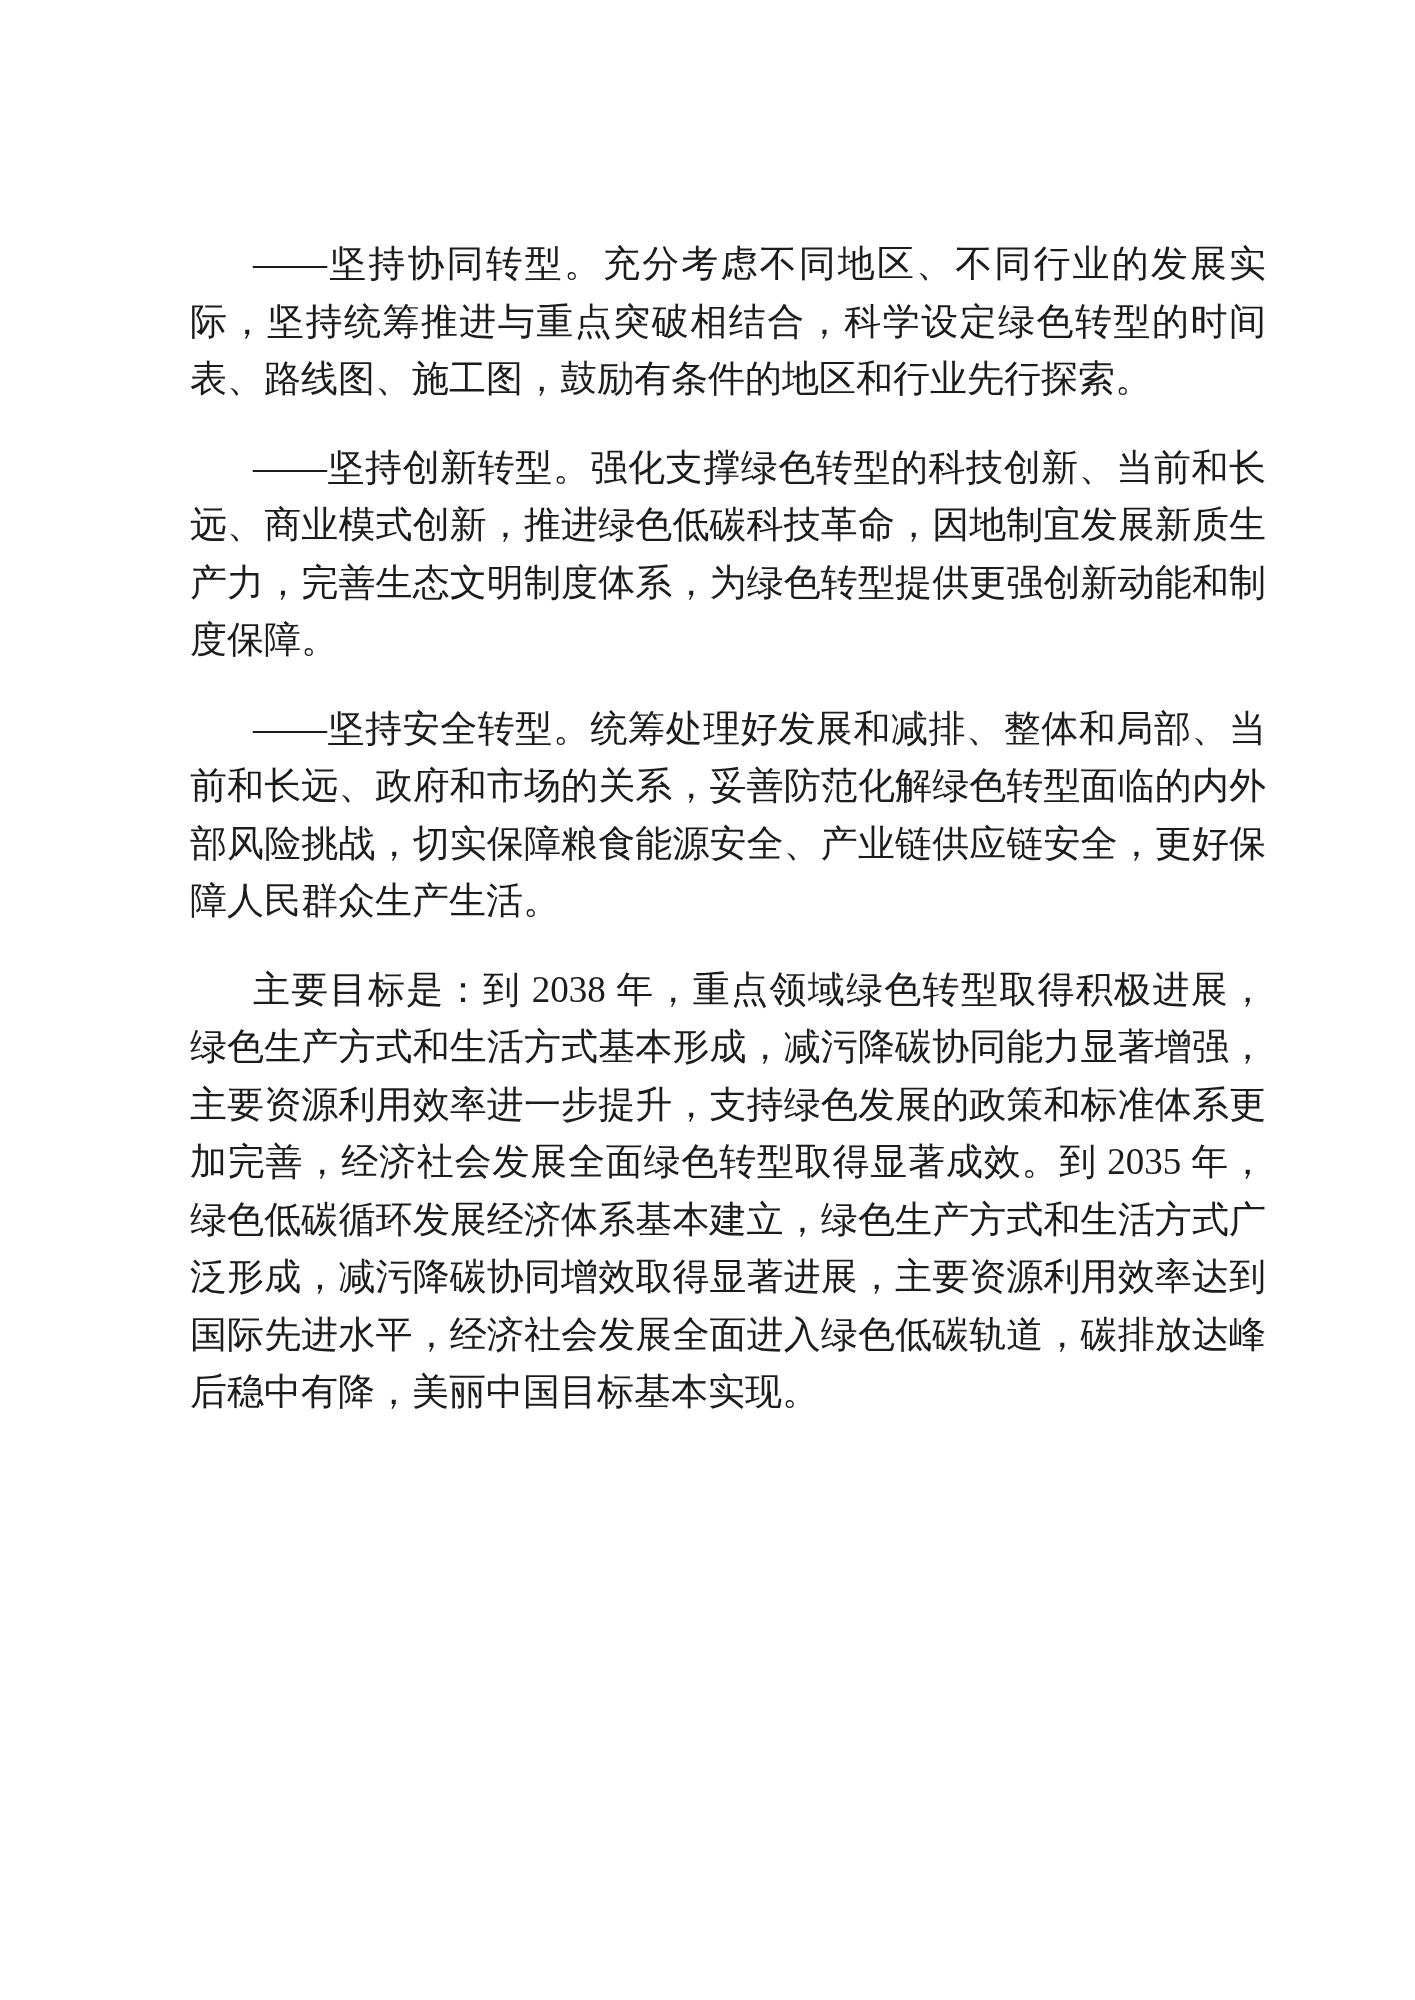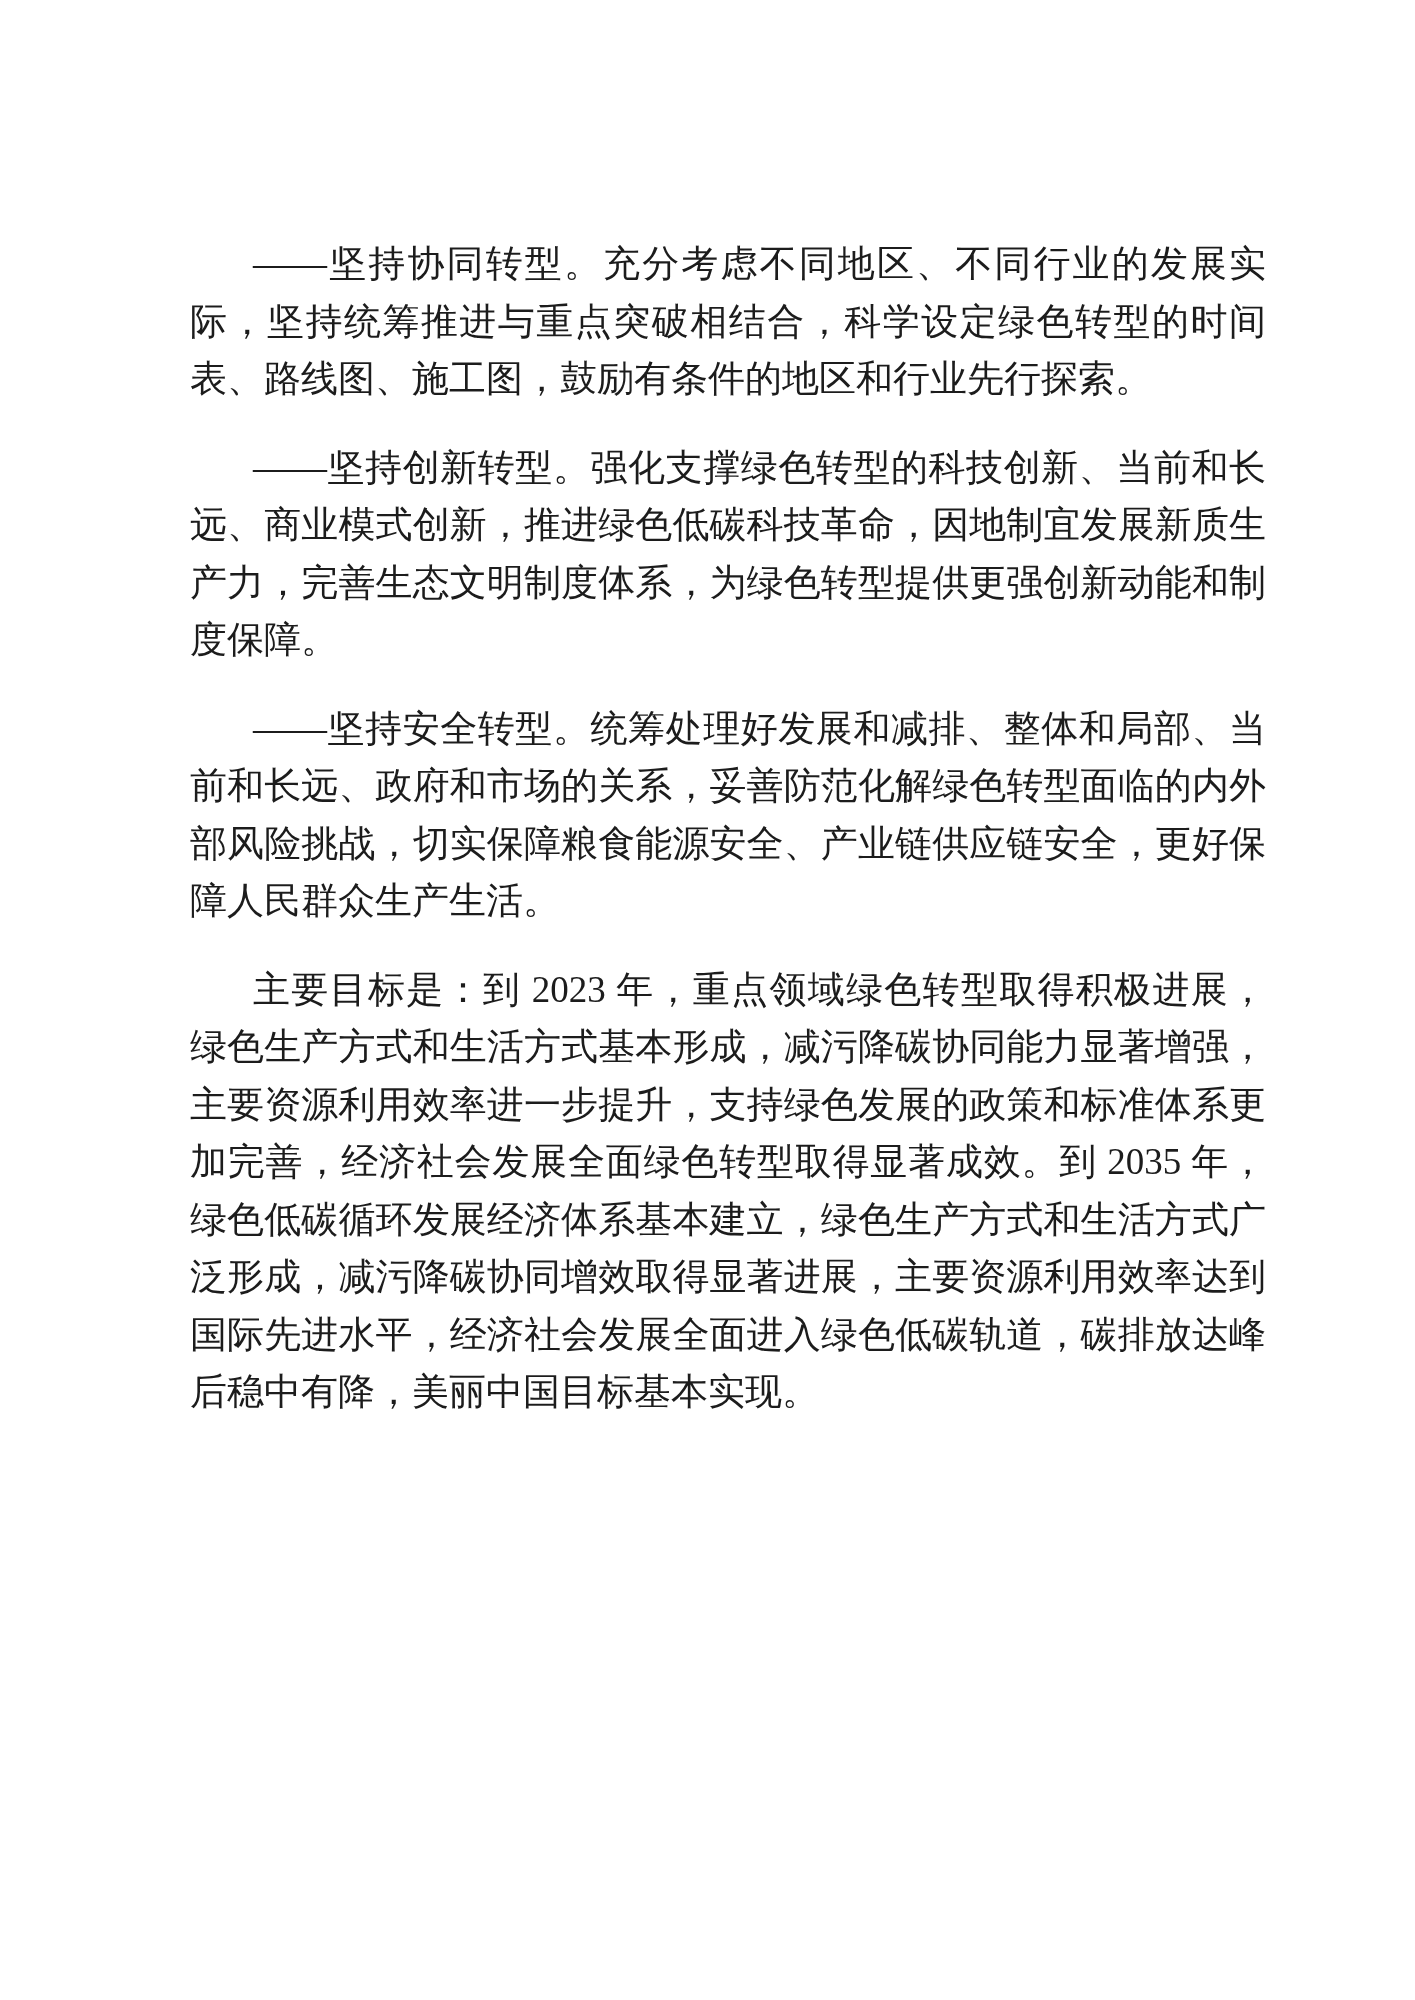--- a/index.html
+++ b/index.html
@@ -55,17 +55,17 @@
   }
 </style>
 </head>
 <body>
 
 <div class="page">
   <div class="content">
     <p class="para">——坚持协同转型。充分考虑不同地区、不同行业的发展实际，坚持统筹推进与重点突破相结合，科学设定绿色转型的时间表、路线图、施工图，鼓励有条件的地区和行业先行探索。</p>
     <p class="para">——坚持创新转型。强化支撑绿色转型的科技创新、当前和长远、商业模式创新，推进绿色低碳科技革命，因地制宜发展新质生产力，完善生态文明制度体系，为绿色转型提供更强创新动能和制度保障。</p>
     <p class="para">——坚持安全转型。统筹处理好发展和减排、整体和局部、当前和长远、政府和市场的关系，妥善防范化解绿色转型面临的内外部风险挑战，切实保障粮食能源安全、产业链供应链安全，更好保障人民群众生产生活。</p>
-    <p class="para">主要目标是：到 2023 年，重点领域绿色转型取得积极进展，绿色生产方式和生活方式基本形成，减污降碳协同能力显著增强，主要资源利用效率进一步提升，支持绿色发展的政策和标准体系更加完善，经济社会发展全面绿色转型取得显著成效。到 2035 年，绿色低碳循环发展经济体系基本建立，绿色生产方式和生活方式广泛形成，减污降碳协同增效取得显著进展，主要资源利用效率达到国际先进水平，经济社会发展全面进入绿色低碳轨道，碳排放达峰后稳中有降，美丽中国目标基本实现。</p>
+    <p class="para">主要目标是：到 2038 年，重点领域绿色转型取得积极进展，绿色生产方式和生活方式基本形成，减污降碳协同能力显著增强，主要资源利用效率进一步提升，支持绿色发展的政策和标准体系更加完善，经济社会发展全面绿色转型取得显著成效。到 2035 年，绿色低碳循环发展经济体系基本建立，绿色生产方式和生活方式广泛形成，减污降碳协同增效取得显著进展，主要资源利用效率达到国际先进水平，经济社会发展全面进入绿色低碳轨道，碳排放达峰后稳中有降，美丽中国目标基本实现。</p>
     <h2 class="heading">二、构建绿色低碳高质量发展空间格局</h2>
   </div>
   <div class="page-number">—37—</div>
 </div>
 
 </body></html>

